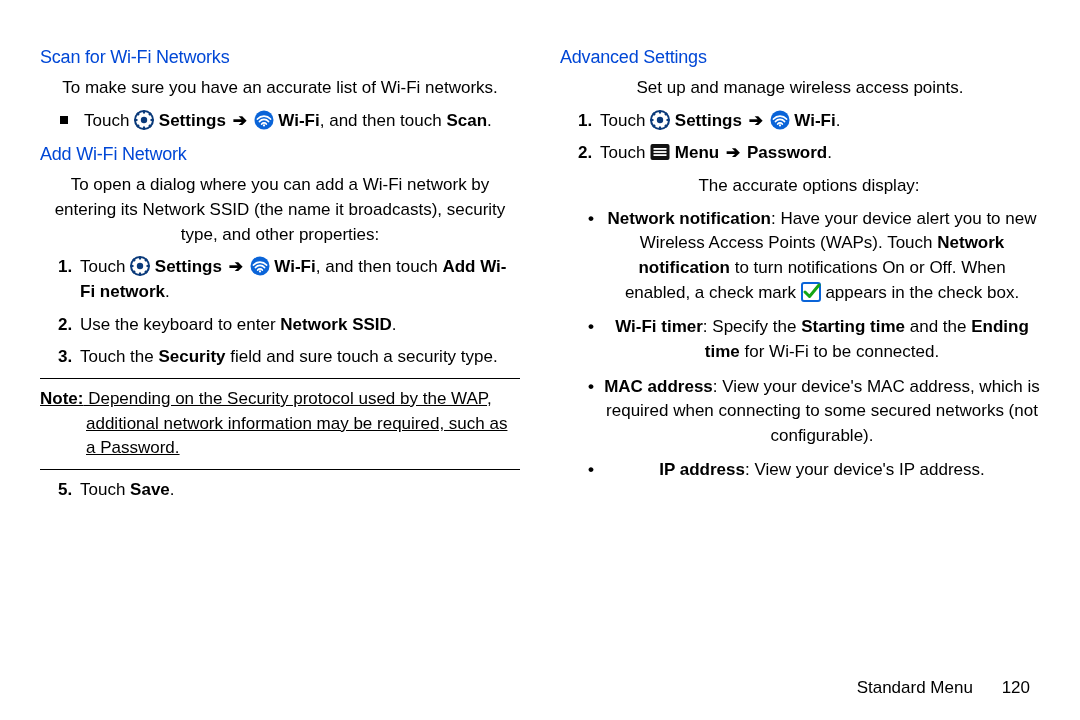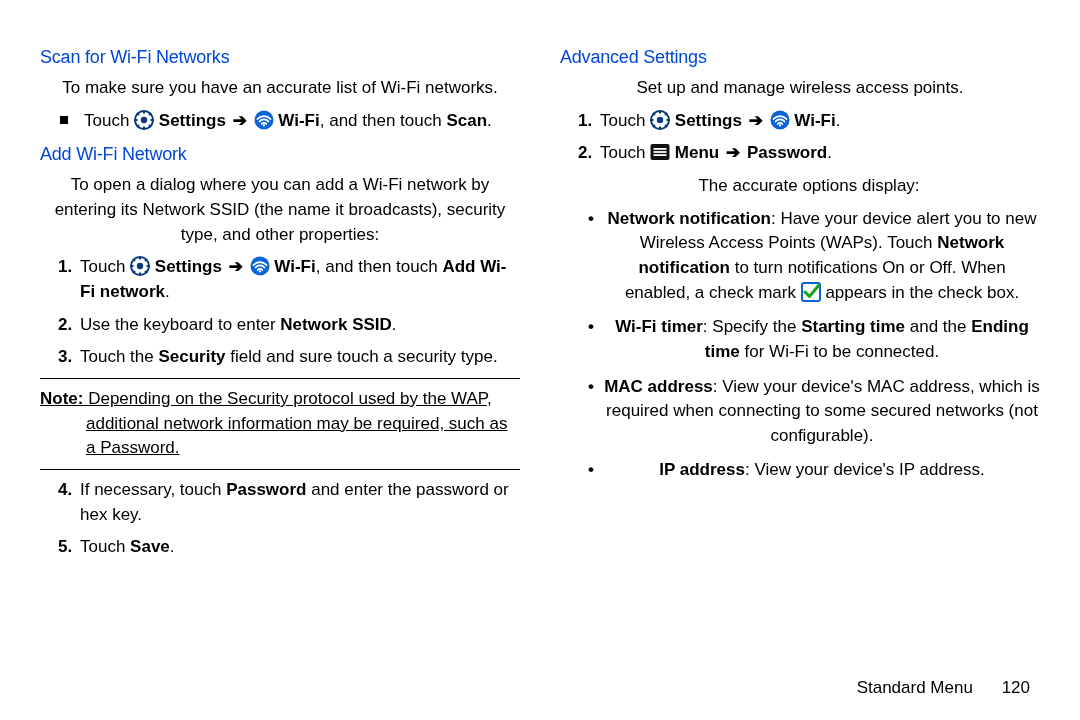--- a/index.html
+++ b/index.html
@@ -219,23 +219,20 @@
       <hr class="note-rule">
       <div class="note-body">
         <div class="hang">
           <b>Note:</b><span> Depending on the Security protocol used by the WAP, additional network information may be required, such as a Password.</span>
         </div>
       </div>
       <hr class="note-rule">
     </div>
 
     <ol class="steps">
-      <li data-num="4">
-        <span>If necessary, touch </span><b>Password</b><span> and enter the password or hex key.</span>
-      </li>
       <li data-num="5">
         <span>Touch </span><b>Save</b><span>.</span>
       </li>
     </ol>
   </div>
 
   <div class="col">
     <div class="h-blue">Advanced Settings</div>
     <div class="para">Set up and manage wireless access points.</div>
 

